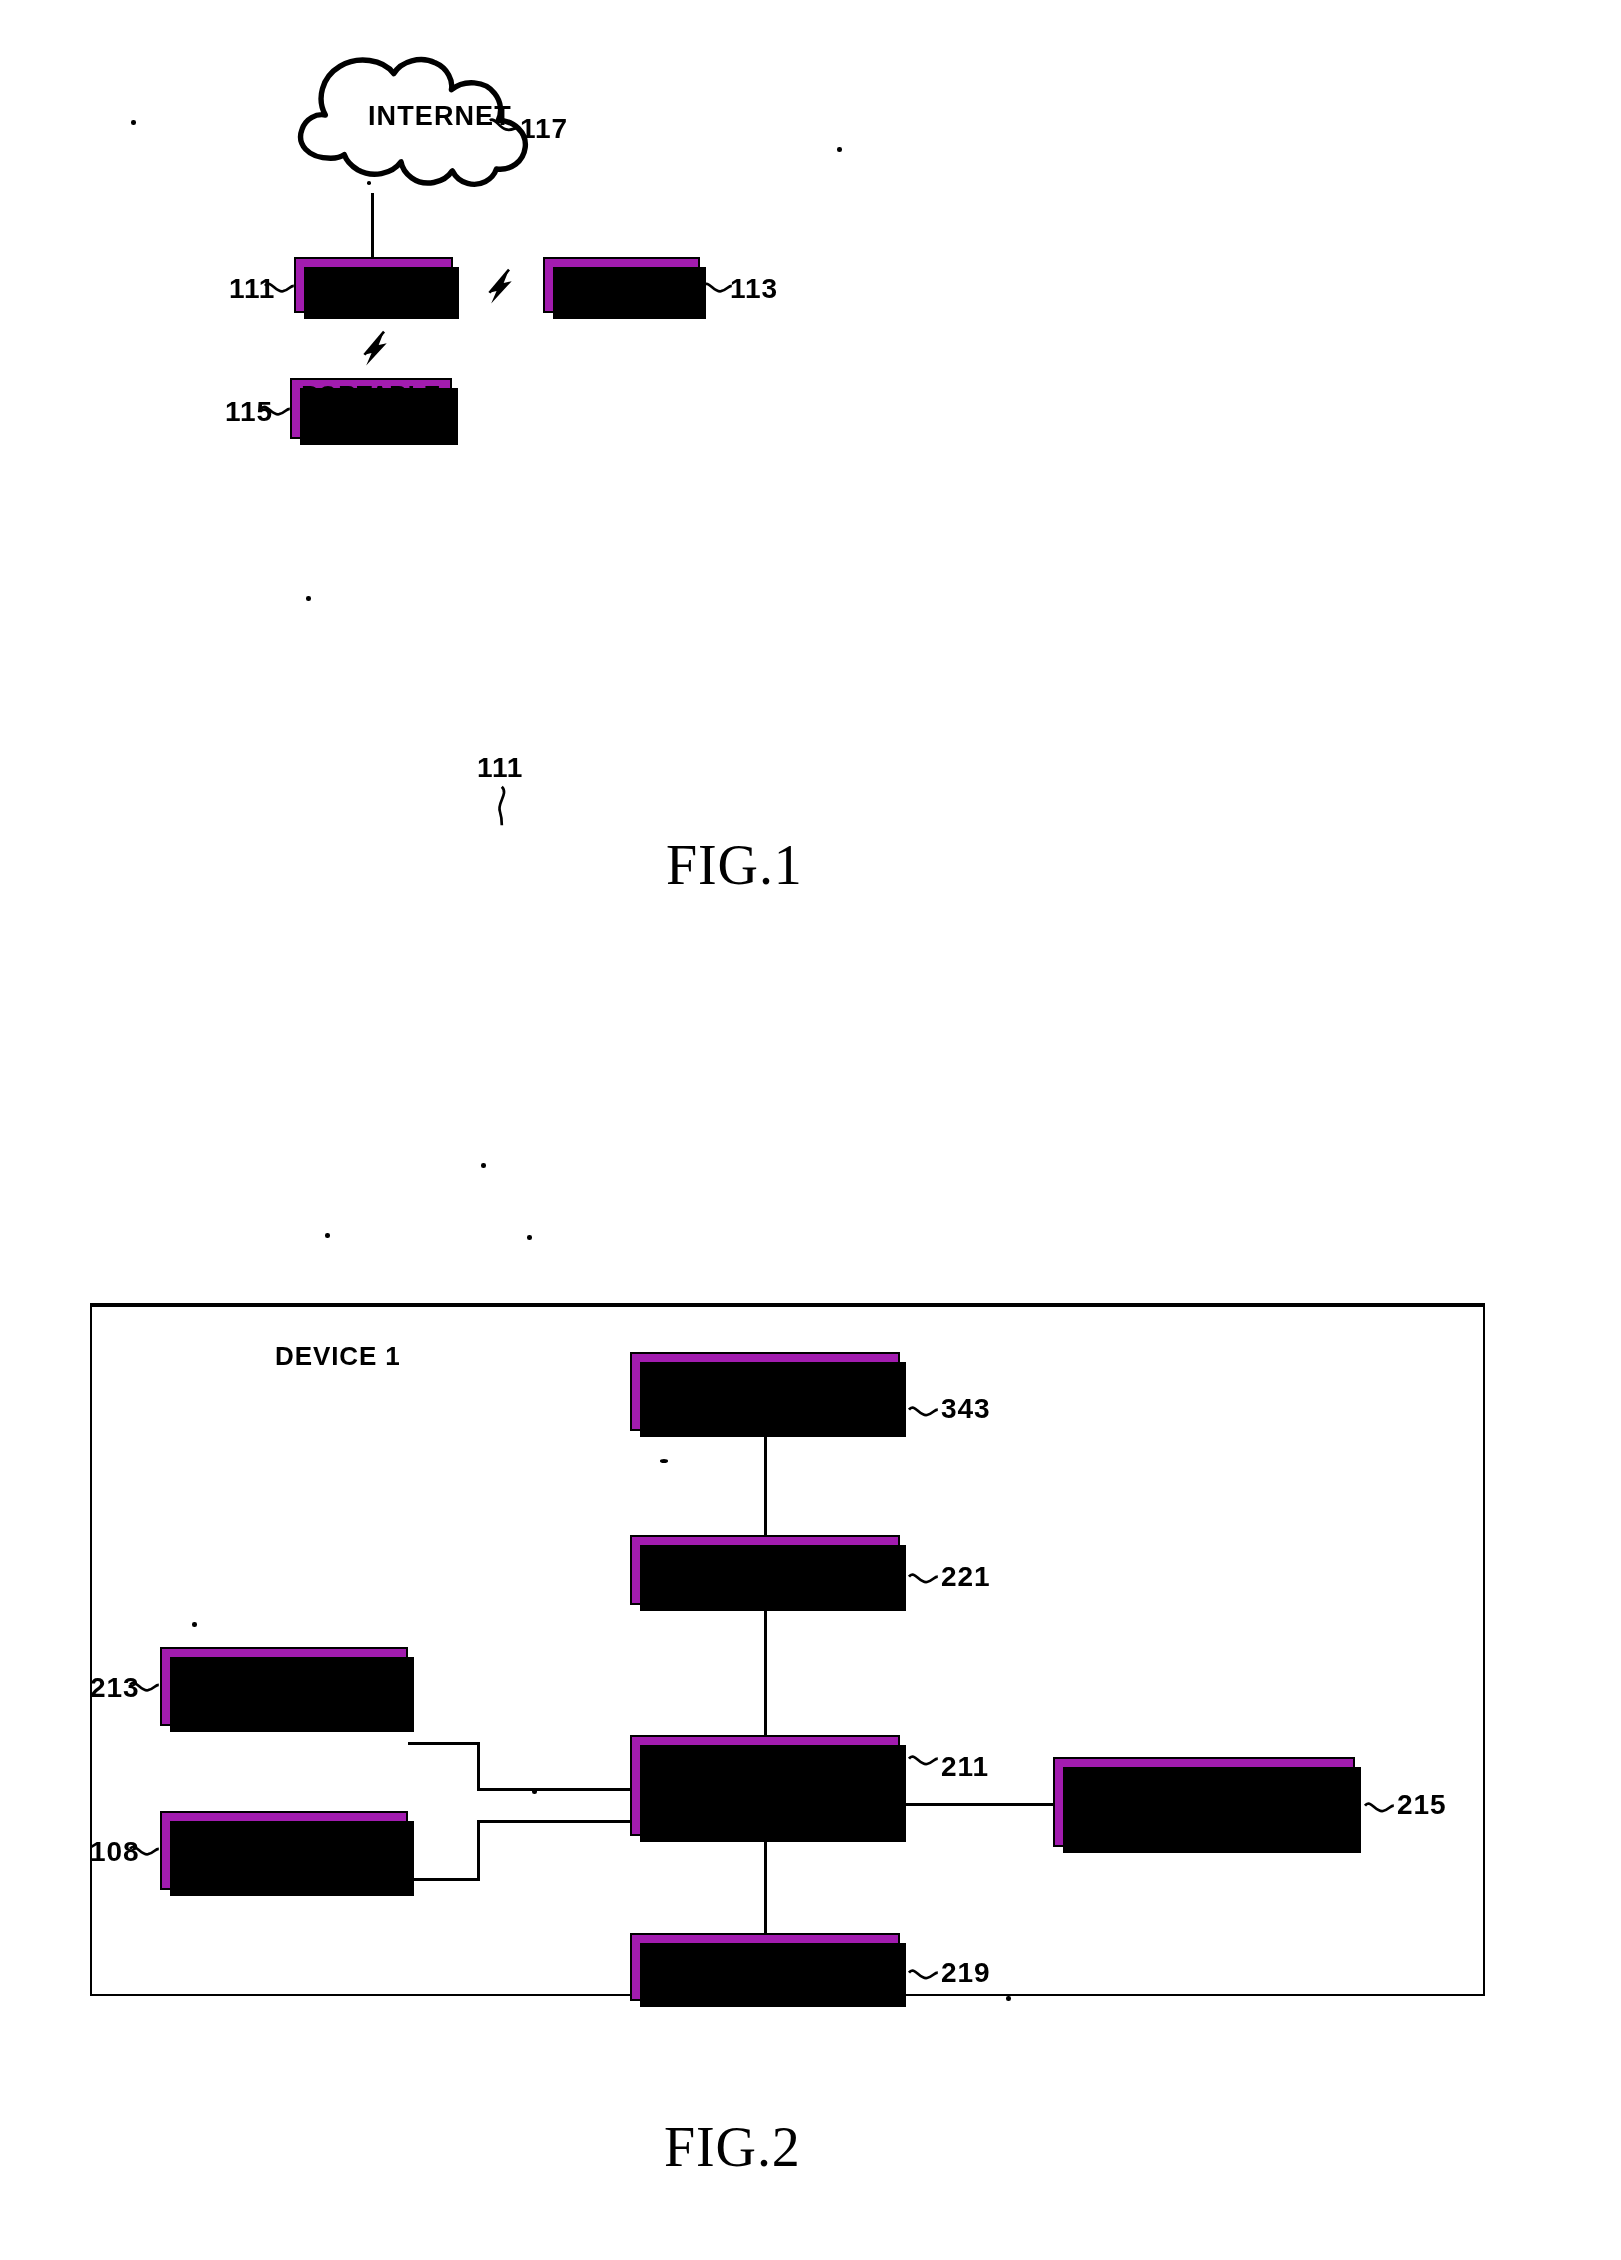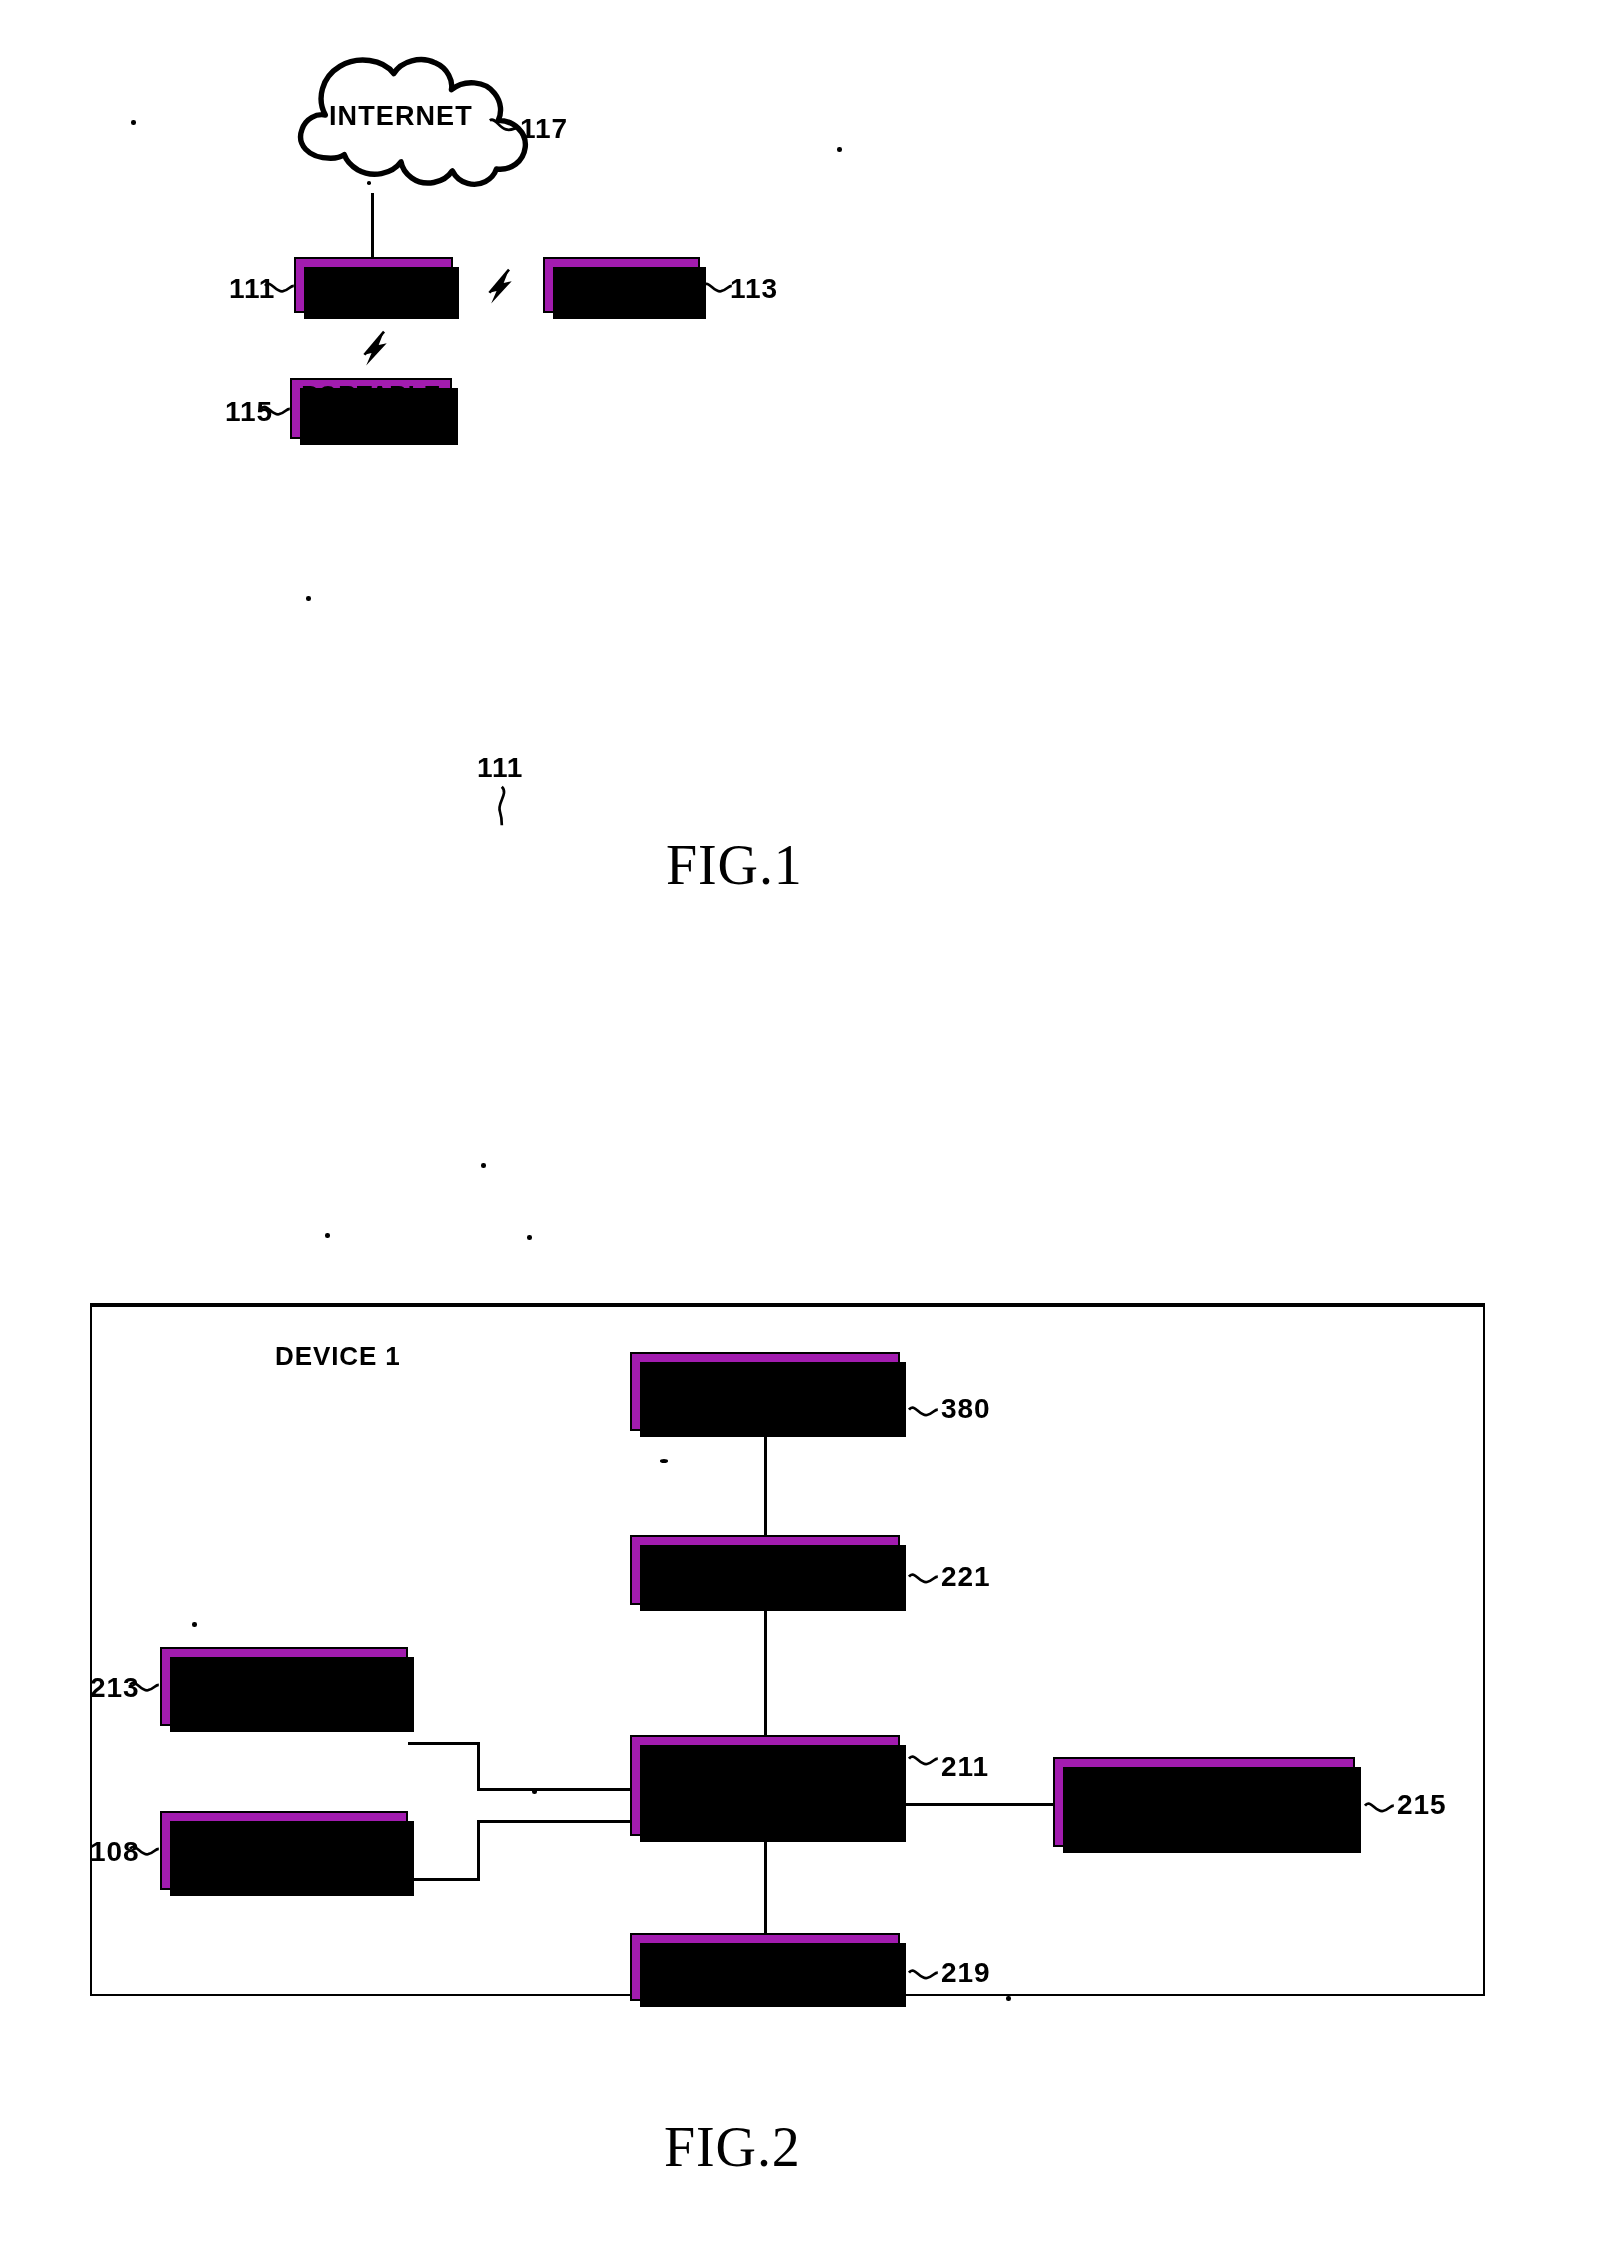--- a/index.html
+++ b/index.html
@@ -96,20 +96,21 @@
     z-index: 4;
   }
   .cloud-label {
     position: absolute;
     font-family: "Liberation Sans", sans-serif;
     font-weight: 600;
     font-size: 27px;
     letter-spacing: 1.1px;
     white-space: nowrap;
     z-index: 5;
+    margin-left: 39px;
   }
 
   
   .outer-frame {
     position: absolute;
     box-sizing: border-box;
     border: 2.7px solid #000;
     background: transparent;
     z-index: 2;
   }
@@ -231,21 +232,21 @@
 
     <div class="frame-label" style="left:275px; top:1341px;">DEVICE 1</div>
 
     <div class="pbox" style="left:630px; top:1352px; width:270px; height:79px; font-size:26px; flex-direction:column;">
       <span>RF INTERFACE</span>
       <span>UNIT</span>
     </div>
     <svg class="squiggle" style="left:907px; top:1397px;" width="40" height="27" viewBox="0 0 44 30">
       <path d="M 2 14 C 8 6, 14 22, 22 20 C 28 19, 30 14, 34 14" fill="none" stroke="#000" stroke-width="3"></path>
     </svg>
-    <div class="refnum" style="left:941px; top:1393px;">380</div>
+    <div class="refnum" style="left:941px; top:1393px;">343</div>
 
     <div class="vline" style="left:764px; top:1431px; height:104px;"></div>
 
     <div class="pbox" style="left:630px; top:1535px; width:270px; height:70px; font-size:26px;">
       <span>TUNER</span>
     </div>
     <svg class="squiggle" style="left:907px; top:1564px;" width="40" height="27" viewBox="0 0 44 30">
       <path d="M 2 14 C 8 6, 14 22, 22 20 C 28 19, 30 14, 34 14" fill="none" stroke="#000" stroke-width="3"></path>
     </svg>
     <div class="refnum" style="left:941px; top:1561px;">221</div>

